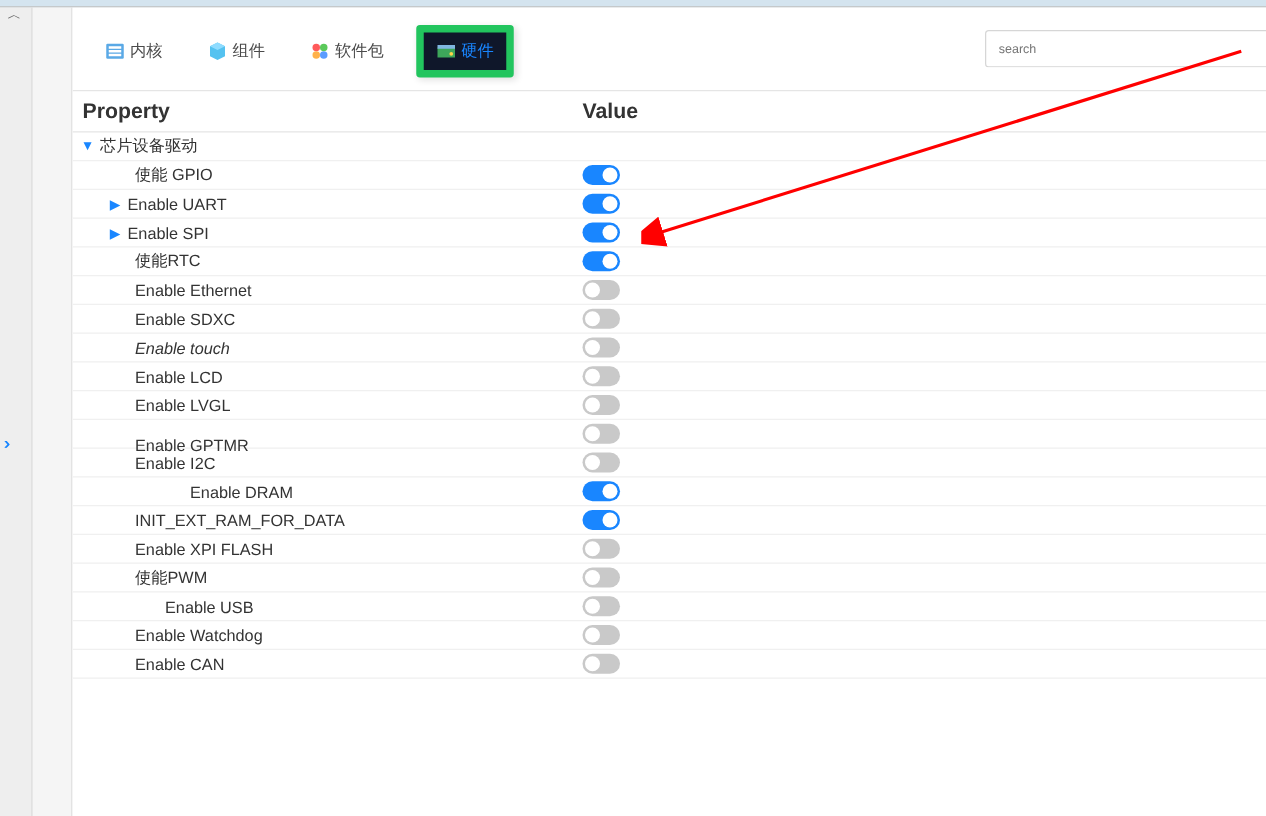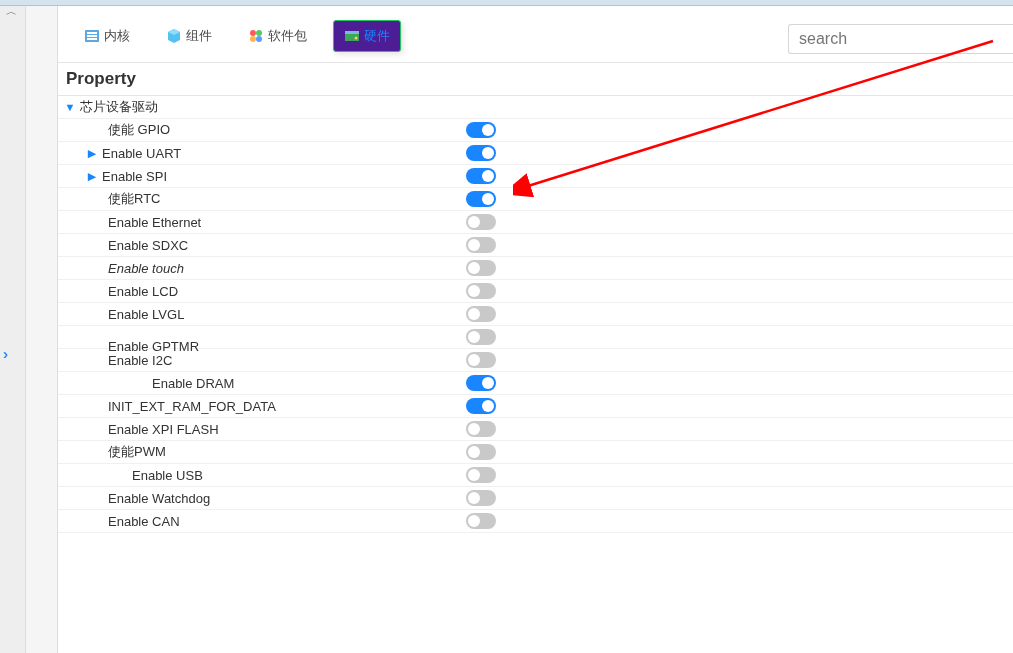--- a/index.html
+++ b/index.html
@@ -72,42 +72,42 @@
       align-items: center;
       gap: 4px;
       padding: 6px 10px;
       font-size: 13px;
       color: #4a4a4a;
       cursor: pointer;
       border-radius: 3px;
     }
     .nav-tab.active {
       color: #1986ff;
-      border: 1px solid #22c55e;
+      border: 6px solid #22c55e;
       box-shadow: 2px 2px 6px rgba(0,0,0,0.12);
-      background: #4c1d95;
+      background: #0f172a;
     }
     .nav-icon {
       width: 16px;
       height: 16px;
       display: inline-flex;
       align-items: center;
       justify-content: center;
     }
     .search-box {
       position: absolute;
       right: 0;
       top: 18px;
       width: 225px;
       height: 30px;
       border: 1px solid #d6d6d6;
       border-radius: 3px 0 0 3px;
       border-right: none;
       padding: 0 10px;
-      font-size: 16px;
+      font-size: 10px;
       color: #999;
       background: #fff;
     }
     .grid-header {
       display: flex;
       padding: 6px 0 6px 4px;
       border-top: 1px solid #e5e5e5;
       border-bottom: 1px solid #e5e5e5;
       font-size: 17px;
       font-weight: bold;
@@ -246,20 +246,21 @@
             </svg>
         </span>
         <span>硬件</span>
       </div>
 
       <input class="search-box" type="text" placeholder="search" style="">
     </div>
 
     <div class="grid-header">
       <div class="col-prop">Property</div>
+      <div class="col-val">Value</div>
     </div>
 
     <div class="tree-body" id="tree-body">
       <div class="tree-row">
         <div class="p-cell indent-0">
           <span class="expander">▼</span>
           <span>芯片设备驱动</span>
         </div>
         <div class="col-val"></div>
       </div>

